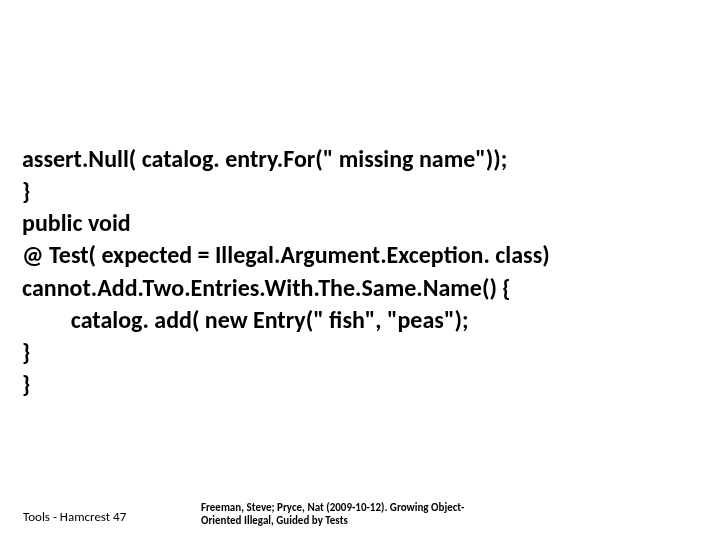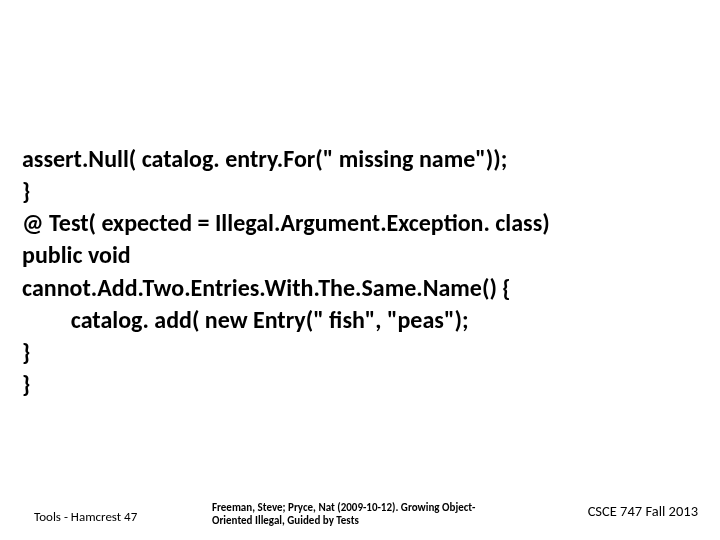--- a/index.html
+++ b/index.html
@@ -28,21 +28,21 @@
     line-height: 1.34;
     font-family: Calibri, "Segoe UI", Arial, sans-serif;
   }
   .body-text .line {
     display: block;
     white-space: pre;
   }
   .footer {
     position: absolute;
     bottom: 12px;
-    left: 12px;
+    left: 1px;
     right: 0;
     height: 34px;
     font-size: 12.5px;
     color: #000;
   }
   .footer-left {
     position: absolute;
     left: 22px;
     bottom: 4px;
     font-size: 13px;
@@ -65,30 +65,29 @@
   }
 </style>
 </head>
 <body>
 
 <div class="slide">
 
   <div class="body-text">
     <span class="line">assert.Null( catalog. entry.For(" missing name"));</span>
     <span class="line">}</span>
+    <span class="line">public void</span>
     <span class="line">@ Test( expected = Illegal.Argument.Exception. class)</span>
-    <span class="line">public void</span>
     <span class="line">cannot.Add.Two.Entries.With.The.Same.Name() {</span>
     <span class="line">         catalog. add( new Entry(" fish", "peas");</span>
     <span class="line">}</span>
     <span class="line">}</span>
   </div>
 
   <div class="footer">
     <div class="footer-left">Tools - Hamcrest  47</div>
     <div class="footer-center">
       <div>Freeman, Steve; Pryce, Nat (2009-10-12). Growing Object-</div>
       <div>Oriented Illegal, Guided by Tests</div>
     </div>
-    <div class="footer-right">CSCE 747 Fall 2013</div>
   </div>
 
 </div>
 
 </body></html>

